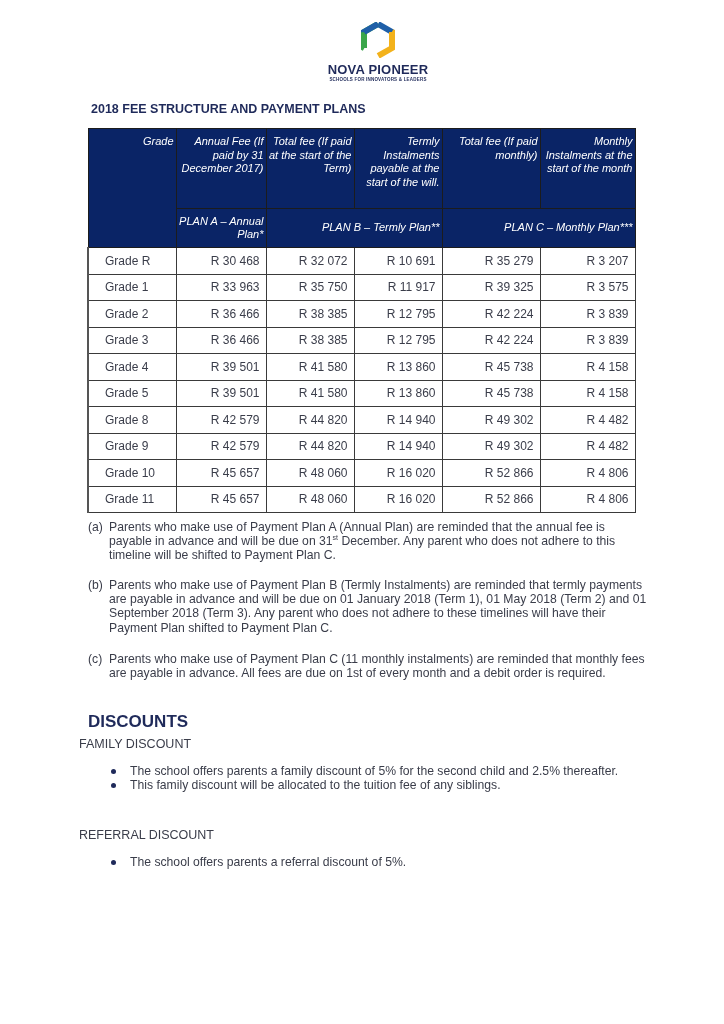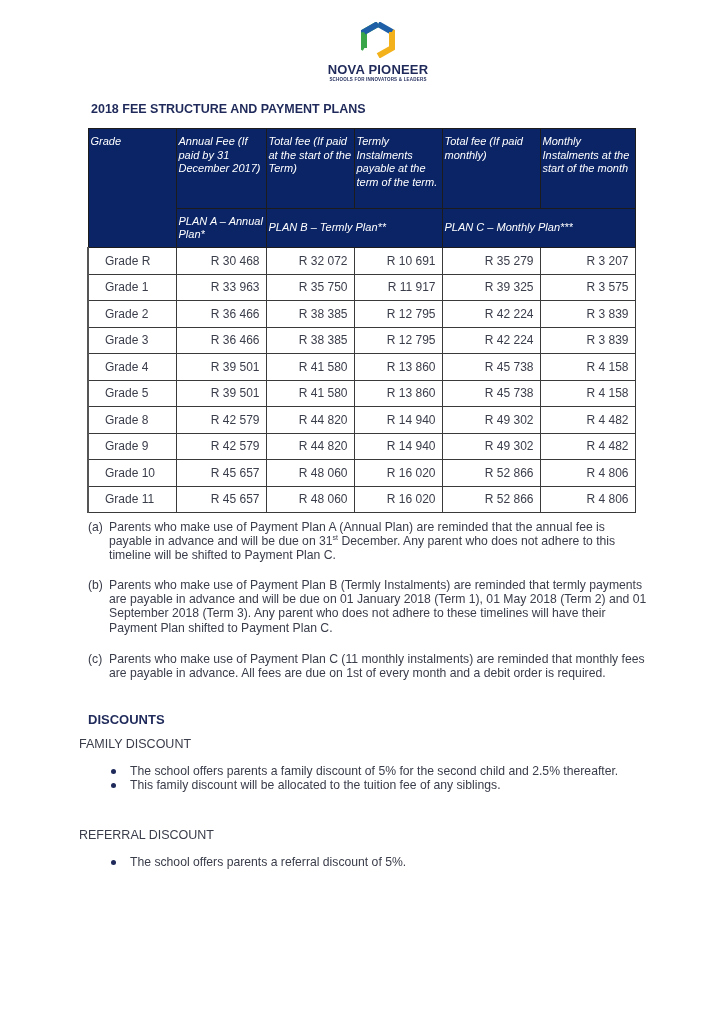--- a/index.html
+++ b/index.html
@@ -5,32 +5,32 @@
   html, body { margin: 0; padding: 0; background: #ffffff; }
   body { width: 724px; height: 1024px; position: relative; overflow: hidden;
          font-family: "Liberation Sans", "DejaVu Sans", sans-serif; color: #3a3d4a; }
   .logo { position: absolute; left: 323px; top: 22px; width: 110px; text-align: center; }
   .logo svg { display: block; margin: 0 auto; }
   .logo-name { font-weight: bold; font-size: 13px; color: #1f2a5a; letter-spacing: 0.2px; margin-top: 4px; }
   .logo-tag { font-size: 4.5px; font-weight: bold; color: #1f2a5a; letter-spacing: 0.2px; }
   .title { position: absolute; left: 91px; top: 102px; font-weight: bold; font-size: 12.5px; color: #1f2a5a; }
   table.fees { position: absolute; left: 87px; top: 128px; width: 547px; border-collapse: collapse; table-layout: fixed; }
   table.fees th { background: #0a2466; color: #ffffff; font-style: italic; font-weight: normal;
-                  font-size: 11px; line-height: 13.5px; vertical-align: top; text-align: left;
+                  font-size: 11px; line-height: 13.5px; vertical-align: top; text-align: right;
                   border: 1px solid #1c1c1c; padding: 6px 2px 4px 2px; }
   table.fees th.plan { vertical-align: middle; padding: 4px 2px; height: 30px; }
   table.fees td { border: 1px solid #3a3a3a; font-size: 12px; color: #3a3d4a; height: 25.5px;
                   padding: 0 6px; text-align: right; }
   table.fees td.grade { text-align: left; padding-left: 16px; border-left: 2px solid #555; }
   .notes { position: absolute; left: 88px; width: 560px; font-size: 12.2px; line-height: 14.2px; color: #3a3d4a; }
   .note { display: flex; margin-bottom: 0; }
   .note .mark { width: 21px; flex: none; }
   .note .txt { flex: 1; }
   sup { font-size: 7px; vertical-align: 5px; line-height: 0; }
-  .h-disc { position: absolute; left: 88px; top: 712px; font-weight: bold; font-size: 13px; color: #1f2a5a; }
+  .h-disc { position: absolute; left: 88px; top: 712px; font-weight: bold; font-size: 17px; color: #1f2a5a; }
   .subh { position: absolute; left: 79px; font-size: 12.5px; color: #3a3d4a; }
   ul.bul { position: absolute; left: 108px; width: 520px; margin: 0; padding: 0; list-style: none;
            font-size: 12.2px; line-height: 14.2px; color: #3a3d4a; }
   ul.bul li { position: relative; padding-left: 22px; }
   ul.bul li::before { content: ""; position: absolute; left: 3px; top: 5px; width: 5px; height: 5px;
                       border-radius: 50%; background: #1f2a5a; }
 </style>
 </head>
 <body>
 
@@ -54,21 +54,21 @@
       <col style="width:88px">
     <col style="width:88px">
       <col style="width:98px">
       <col style="width:95px">
   </colgroup>
   <thead>
     <tr style="height:80px">
       <th rowspan="2">Grade</th>
       <th>Annual Fee (If paid by 31 December 2017)</th>
       <th>Total fee (If paid at the start of the Term)</th>
-      <th>Termly Instalments payable at the term of the term.</th>
+      <th>Termly Instalments payable at the start of the will.</th>
       <th>Total fee (If paid monthly)</th>
       <th>Monthly Instalments at the start of the month</th>
     </tr>
     <tr>
       <th class="plan">PLAN A – Annual Plan*</th>
       <th class="plan" colspan="2">PLAN B – Termly Plan**</th>
       <th class="plan" colspan="2">PLAN C – Monthly Plan***</th>
     </tr>
   </thead>
   <tbody>

